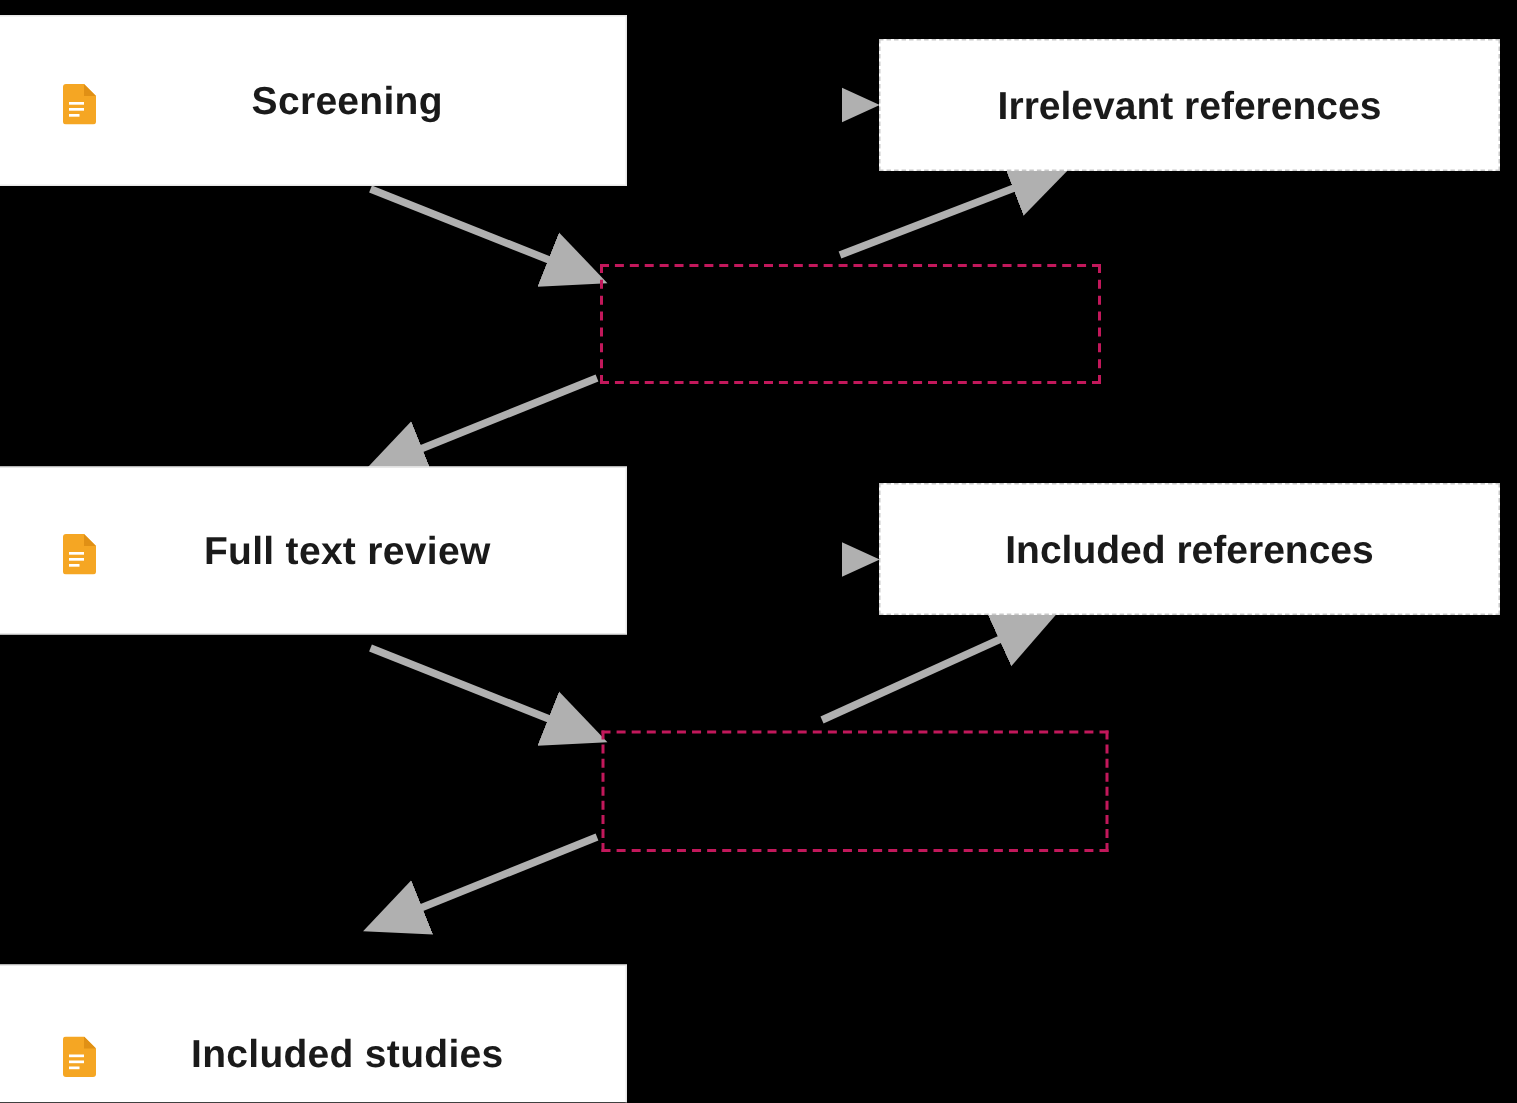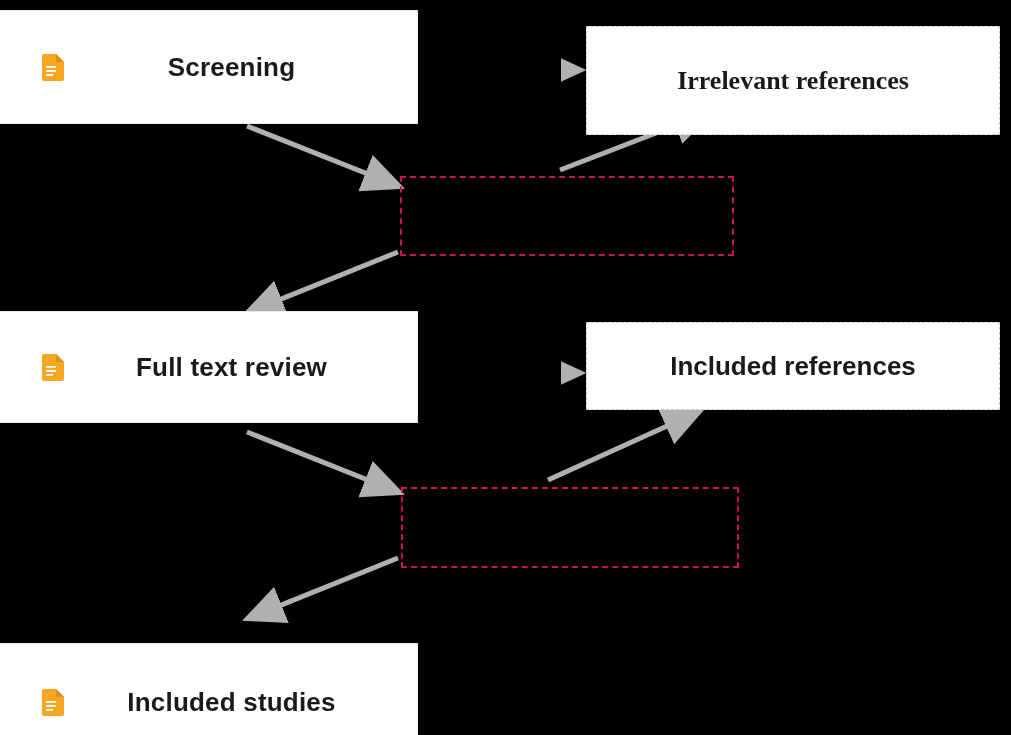--- a/index.html
+++ b/index.html
@@ -20,21 +20,21 @@
   .card {
     position: absolute;
     background: #ffffff;
     border: 1px solid #e8e8e8;
     box-sizing: border-box;
     display: flex;
     align-items: center;
   }
   .card-inner {
     display: flex;
-    align-items: center;
+    align-items: flex-end;
     width: 100%;
     padding: 0 18px;
     margin-left: 24px;
   }
   .card-label {
     flex: 1;
     text-align: center;
     font-size: 26px;
     font-weight: bold;
     color: #1a1a1a;
@@ -137,21 +137,21 @@
     </g>
     <g>
       <line x1="569" y1="373" x2="582" y2="373" stroke="#b0b0b0" stroke-width="3" marker-end="url(#grey-arrow)"></line>
     </g>
   </svg>
 
   <div class="magenta-box" style="left:400px; top:176px; width:334px; height:80px;"></div>
 
   <div class="magenta-box" style="left:401px; top:487px; width:338px; height:81px;"></div>
 
-  <div class="ghost-box" style="left:586px; top:26px; width:414px; height:109px;font-family:Liberation Serif, serif;">
+  <div class="ghost-box" style="left:586px; top:26px; width:414px; height:88px;">
     <span class="ghost-label">Irrelevant references</span>
   </div>
 
   <div class="ghost-box" style="left:586px; top:322px; width:414px; height:88px;">
     <span class="ghost-label">Included references</span>
   </div>
 
   <div class="card" style="left:-1px; top:10px; width:419px; height:114px;">
     <div class="card-inner">
       <span class="doc-icon">

